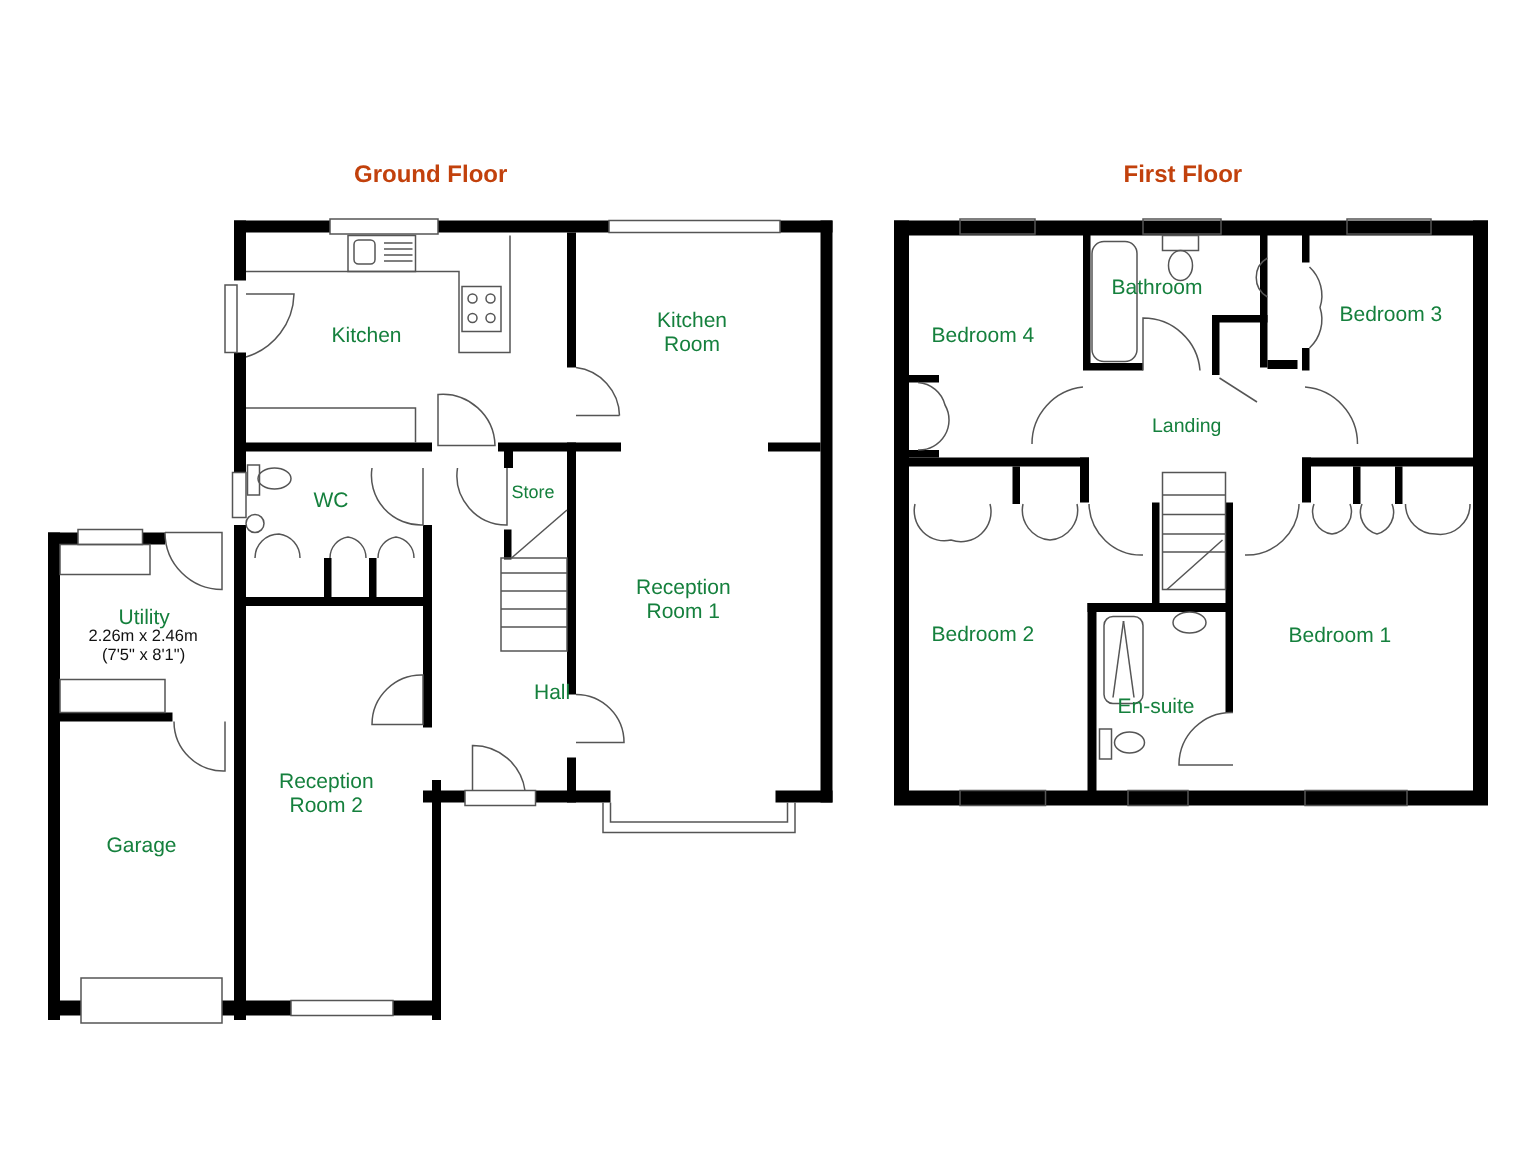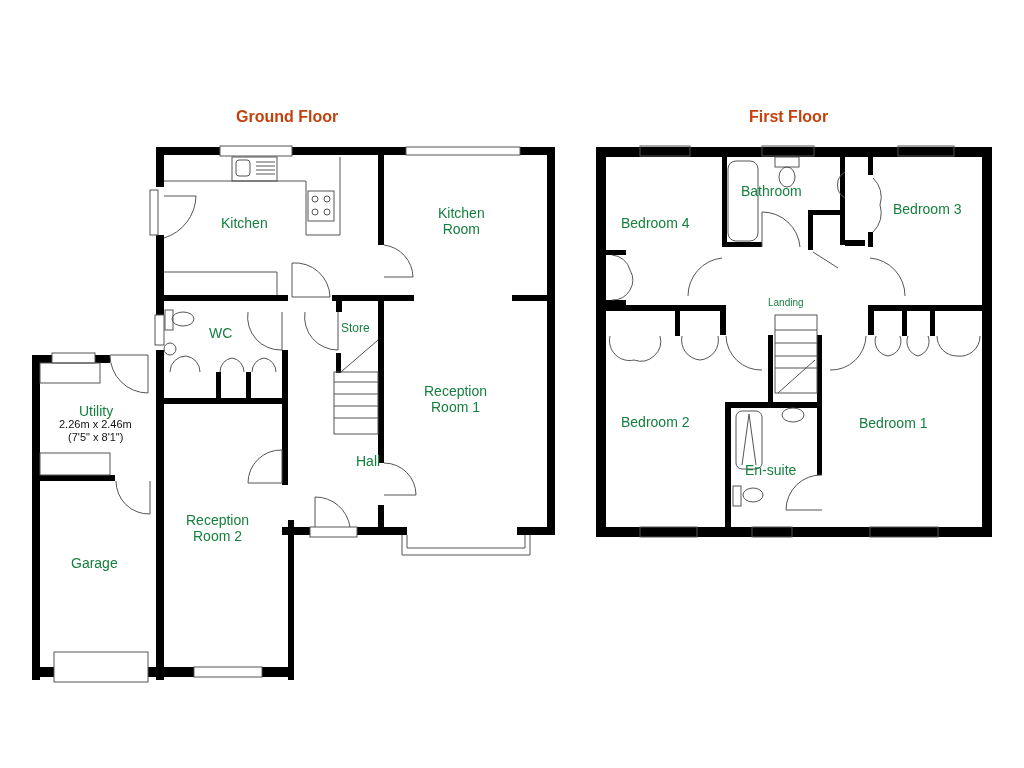--- a/index.html
+++ b/index.html
@@ -220,16 +220,16 @@
 <div class="room-label" style="left:316px; top:453px;margin-left:40px;">Hall</div>
 <div class="room-label" style="left:186px; top:512px;">
   <div>Reception</div>
   <div>Room 2</div>
 </div>
 <div class="room-label" style="left:71px; top:555px;text-align:center;">Garage</div>
 
 <div class="room-label" style="left:741px; top:183px;">Bathroom</div>
 <div class="room-label" style="left:621px; top:215px;">Bedroom 4</div>
 <div class="room-label" style="left:893px; top:201px;">Bedroom 3</div>
-<div class="room-label" style="left:768px; top:276px; font-size:10px;margin-top:19px;">Landing</div>
+<div class="room-label" style="left:768px; top:276px; font-size:13px;">Landing</div>
 <div class="room-label" style="left:621px; top:414px;">Bedroom 2</div>
 <div class="room-label" style="left:859px; top:415px;">Bedroom 1</div>
 <div class="room-label" style="left:745px; top:462px;">En-suite</div>
 
 </body></html>

